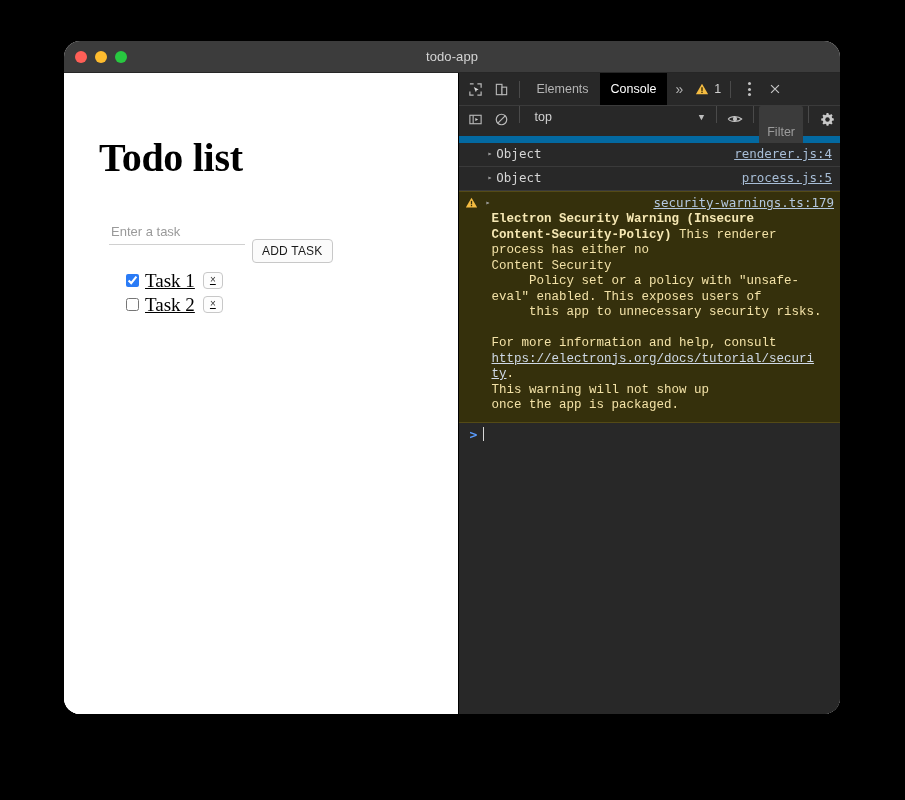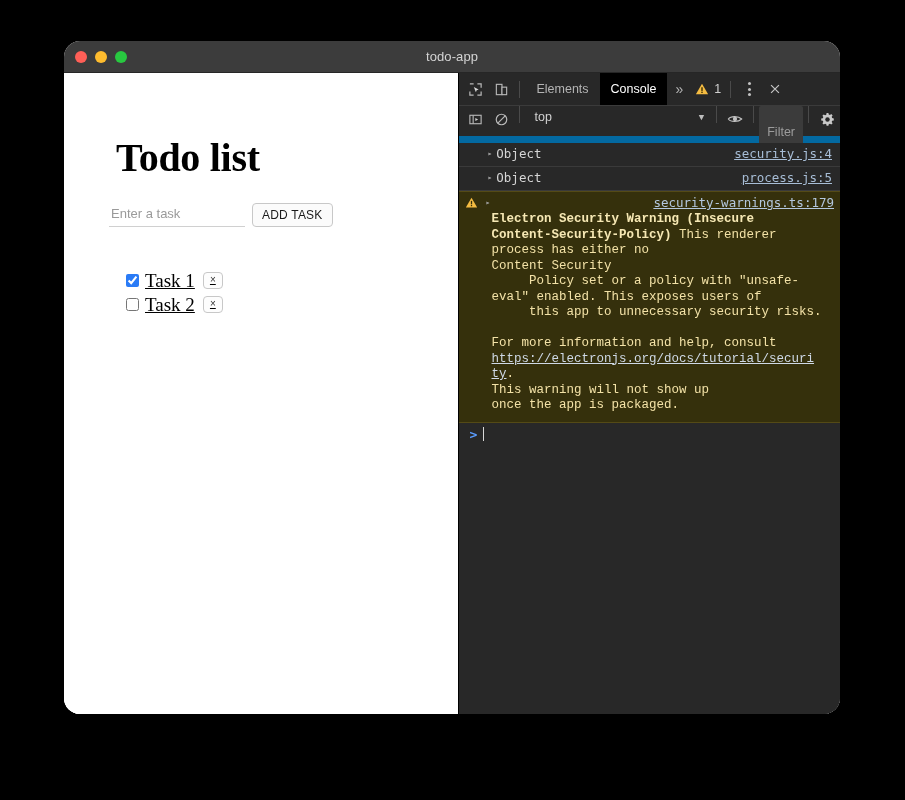--- a/index.html
+++ b/index.html
@@ -79,21 +79,21 @@
     width: 395px;
     height: 642px;
     background: #ffffff;
     position: relative;
     overflow: hidden;
   }
 
   .app-title {
     margin: 0;
     position: absolute;
-    left: 52px;
+    left: 35px;
     top: 61px;
     font-family: "Liberation Serif", serif;
     font-weight: bold;
     font-size: 40px;
     color: #000000;
     letter-spacing: -0.3px;
     text-align: right;
   }
 
   .task-form {
@@ -121,20 +121,21 @@
   .add-task-btn {
     font-family: "Liberation Sans", sans-serif;
     font-size: 12px;
     color: #1a1a1a;
     background: #fbfbfb;
     border: 1px solid #c8c8c8;
     border-radius: 4px;
     padding: 4px 9px;
     cursor: pointer;
     letter-spacing: 0.2px;
+    margin-top: 36px;
   }
 
   .task-list {
     position: absolute;
     left: 45px;
     top: 178px;
     list-style: none;
     margin: 17px;
     padding: 0;
     text-decoration: underline;
@@ -561,21 +562,21 @@
           </div>
         </div>
 
         <div class="dt-console">
 
           <div class="log-row">
             <span class="log-left">
               <span class="tri">▸</span>
               <span class="obj-name">Object</span>
             </span>
-            <span class="src-link">security.js:4</span>
+            <span class="src-link">renderer.js:4</span>
           </div>
 
           <div class="log-row">
             <span class="log-left">
               <span class="tri">▸</span>
               <span class="obj-name">Object</span>
             </span>
             <span class="src-link">process.js:5</span>
           </div>
 

